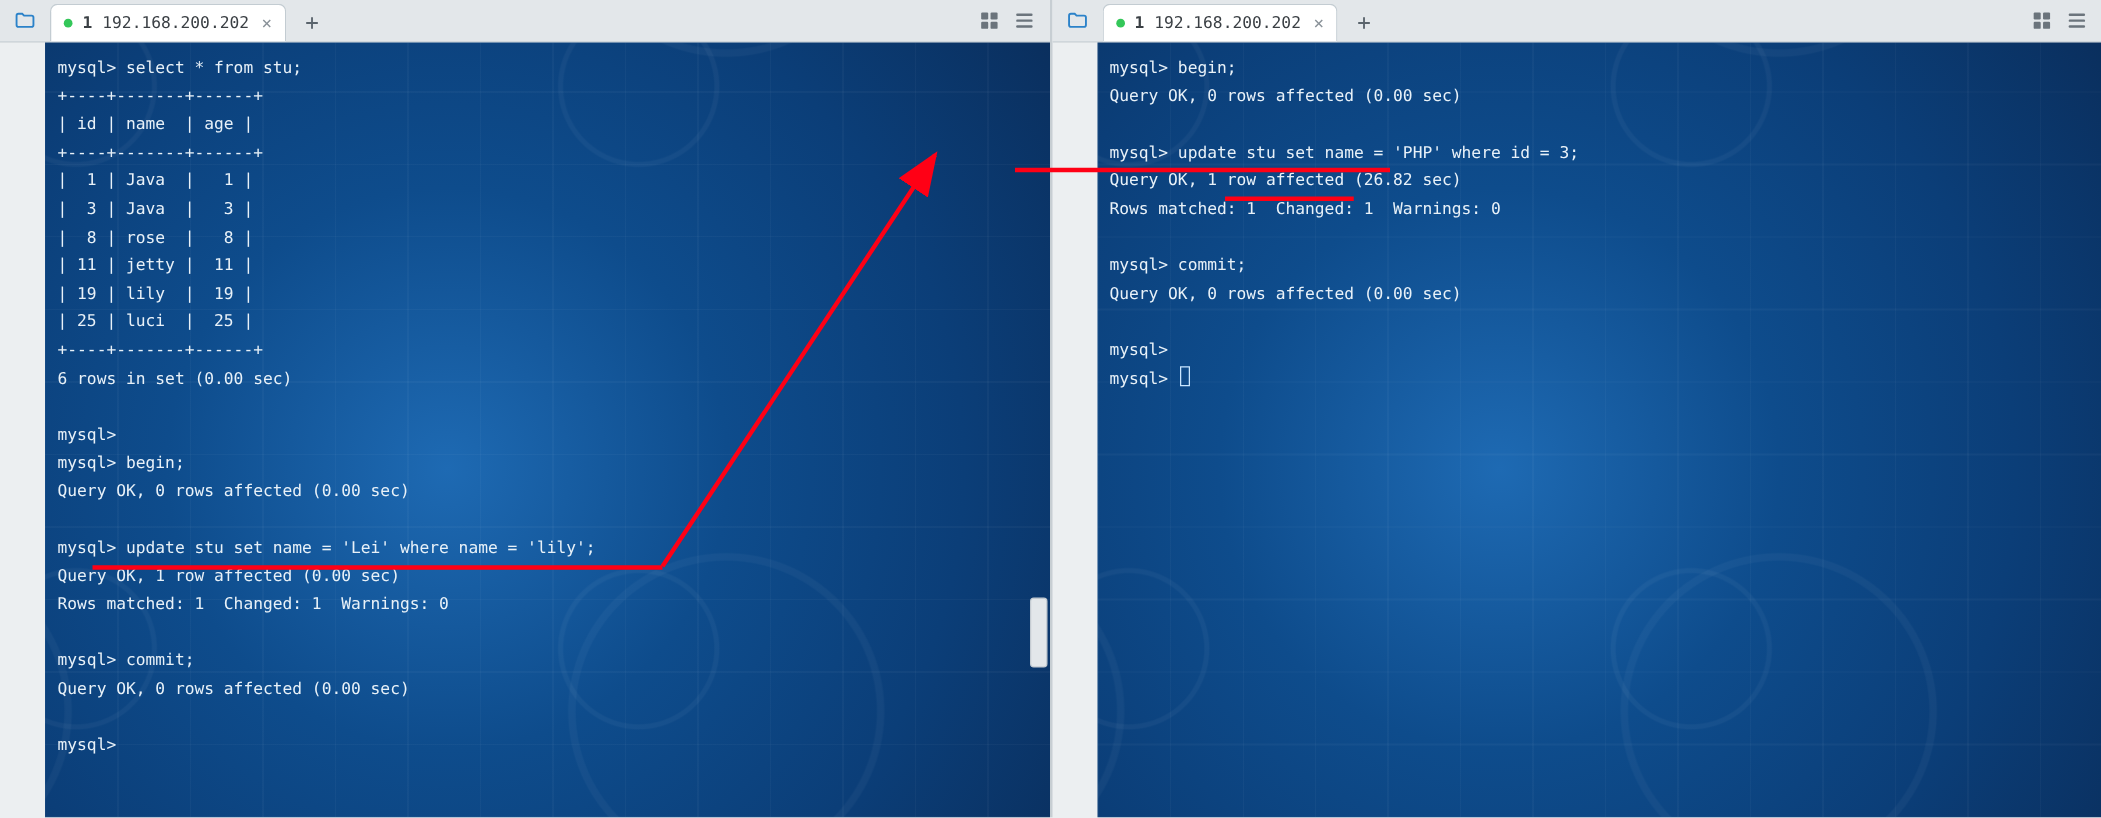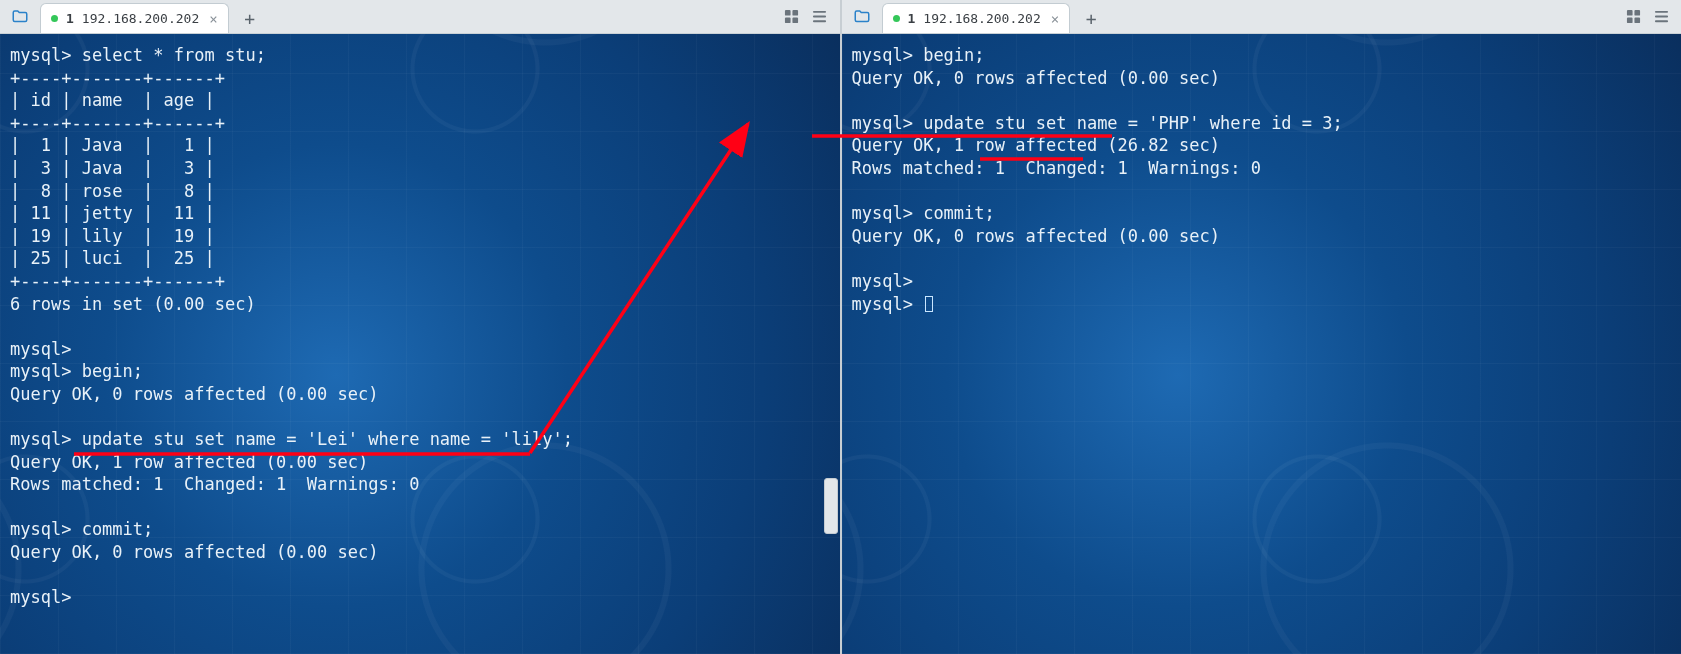--- a/index.html
+++ b/index.html
@@ -98,24 +98,25 @@
     .icon-btn {
       width: 20px; height: 20px;
       display: flex; align-items: center; justify-content: center;
       cursor: pointer;
     }
     .terminal {
       flex: 1;
       background: radial-gradient(circle at 40% 55%, #1e6ab3 0%, #0e4c8c 38%, #0b3e78 70%, #0a2f5e 100%);
       position: relative;
       color: #e8f1f8;
-      font-size: 17px;
+      font-size: 13px;
       line-height: 22.6px;
       padding: 10px 10px 10px 10px;
       overflow: hidden;
+      margin-left: 36px;
     }
     .terminal::before {
       
       content: "";
       position: absolute;
       inset: 0;
       background:
         radial-gradient(circle, transparent 60px, rgba(255,255,255,0.04) 61px, rgba(255,255,255,0.04) 64px, transparent 65px) 250px 260px / 450px 450px,
         radial-gradient(circle, transparent 120px, rgba(255,255,255,0.035) 121px, rgba(255,255,255,0.035) 126px, transparent 127px) 220px 210px / 650px 650px,
         repeating-linear-gradient(0deg, rgba(255,255,255,0.03) 0 1px, transparent 1px 58px),

